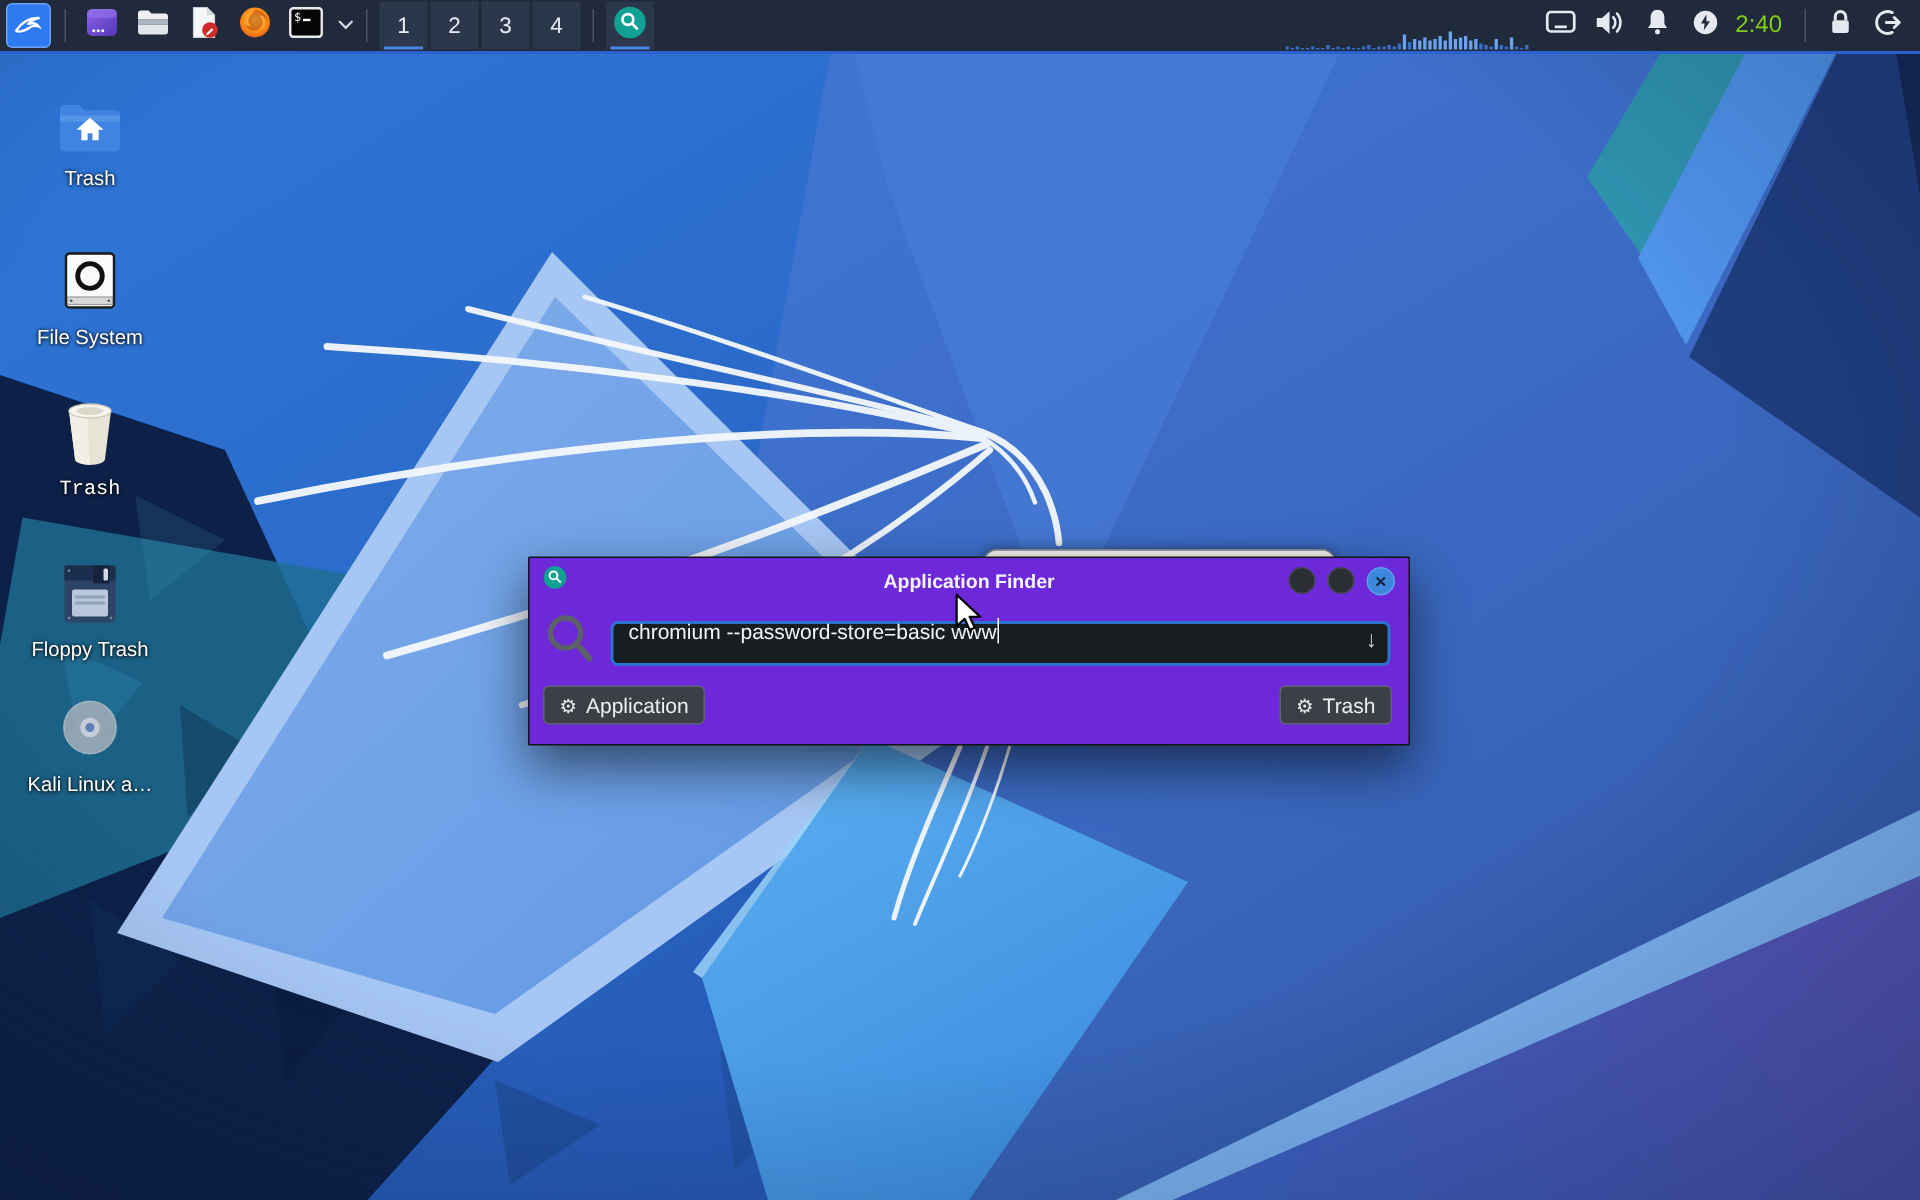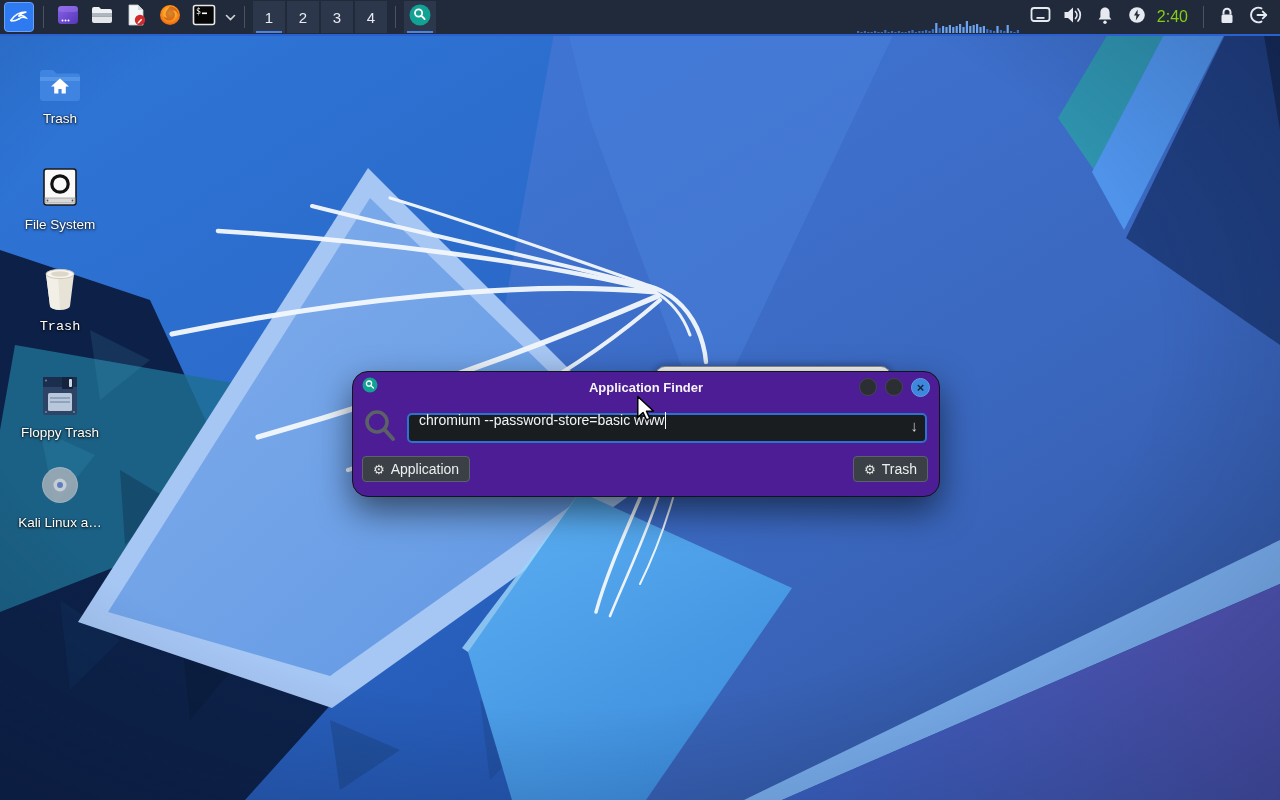--- a/index.html
+++ b/index.html
@@ -36,21 +36,21 @@
   .dicon .lbl{margin-top:7px;color:#fff;font-size:13.5px;text-align:center;max-width:100px;
     white-space:nowrap;text-shadow:0 1px 3px rgba(0,0,0,.95),0 0 2px rgba(0,0,0,.7);}
 
   
   .bg-window{position:absolute;left:655px;top:366px;width:234px;height:30px;z-index:2;
     background:linear-gradient(#f5f5f5,#c2c2c2);border:1px solid #8c8c8c;
     border-radius:10px 10px 0 0;box-shadow:0 0 8px rgba(0,0,0,.4);}
 
   
   .finder{position:absolute;left:352px;top:371px;width:588px;height:126px;z-index:3;
-    background:#4c1d95;border:1px solid #121417;border-radius:16px;
+    background:#6d28d9;border:1px solid #121417;border-radius:1px;
     box-shadow:0 14px 34px rgba(0,0,0,.55);box-sizing:border-box;}
   .finder-titlebar{height:30px;display:flex;align-items:center;padding:0 9px;position:relative;}
   .finder-title{position:absolute;left:0;right:0;text-align:center;color:#f4f5f6;
     font-size:13px;font-weight:bold;pointer-events:none;}
   .tb-btns{margin-left:auto;display:flex;gap:8px;align-items:center;z-index:1;}
   .tb-circle{width:18px;height:18px;border-radius:50%;background:#2b2f34;border:1px solid #41464d;box-sizing:border-box;}
   .tb-close{width:19px;height:19px;border-radius:50%;background:#3d87dd;border:1px solid #5ea0ea;
     color:#10233f;font-size:13px;font-weight:bold;display:flex;align-items:center;justify-content:center;
     line-height:1;box-sizing:border-box;}
   .finder-body{display:flex;align-items:center;padding:7px 12px 0 10px;}

